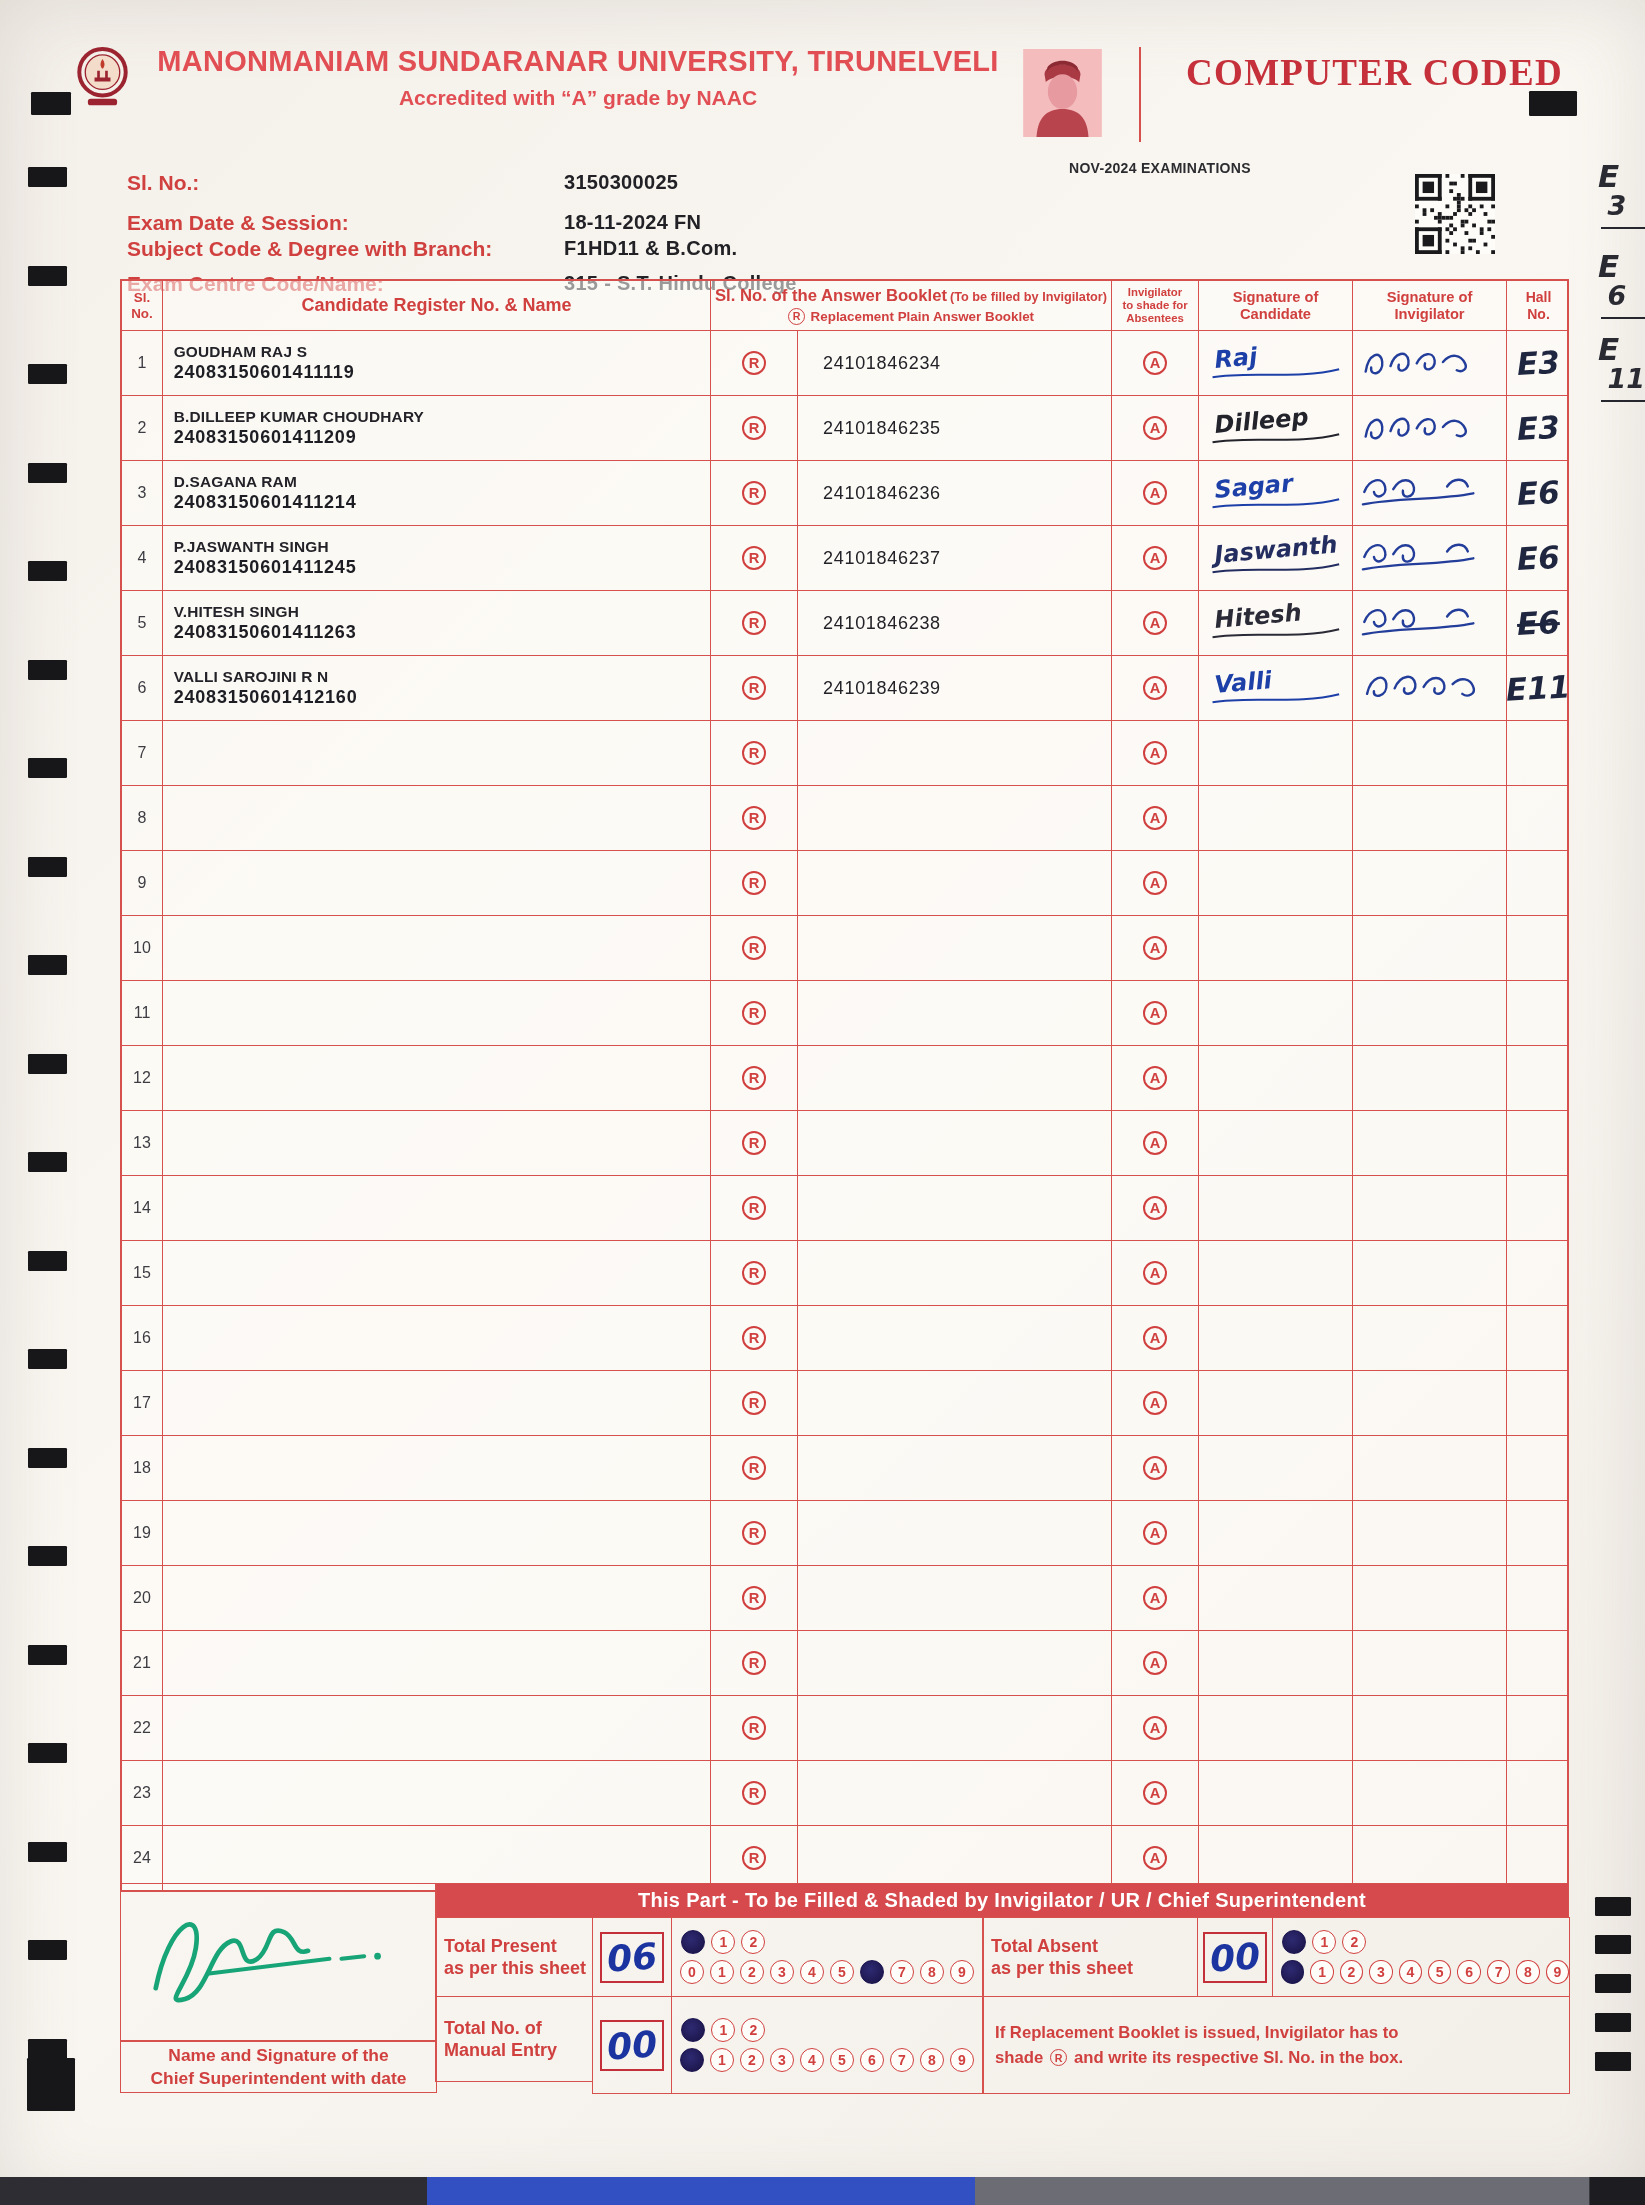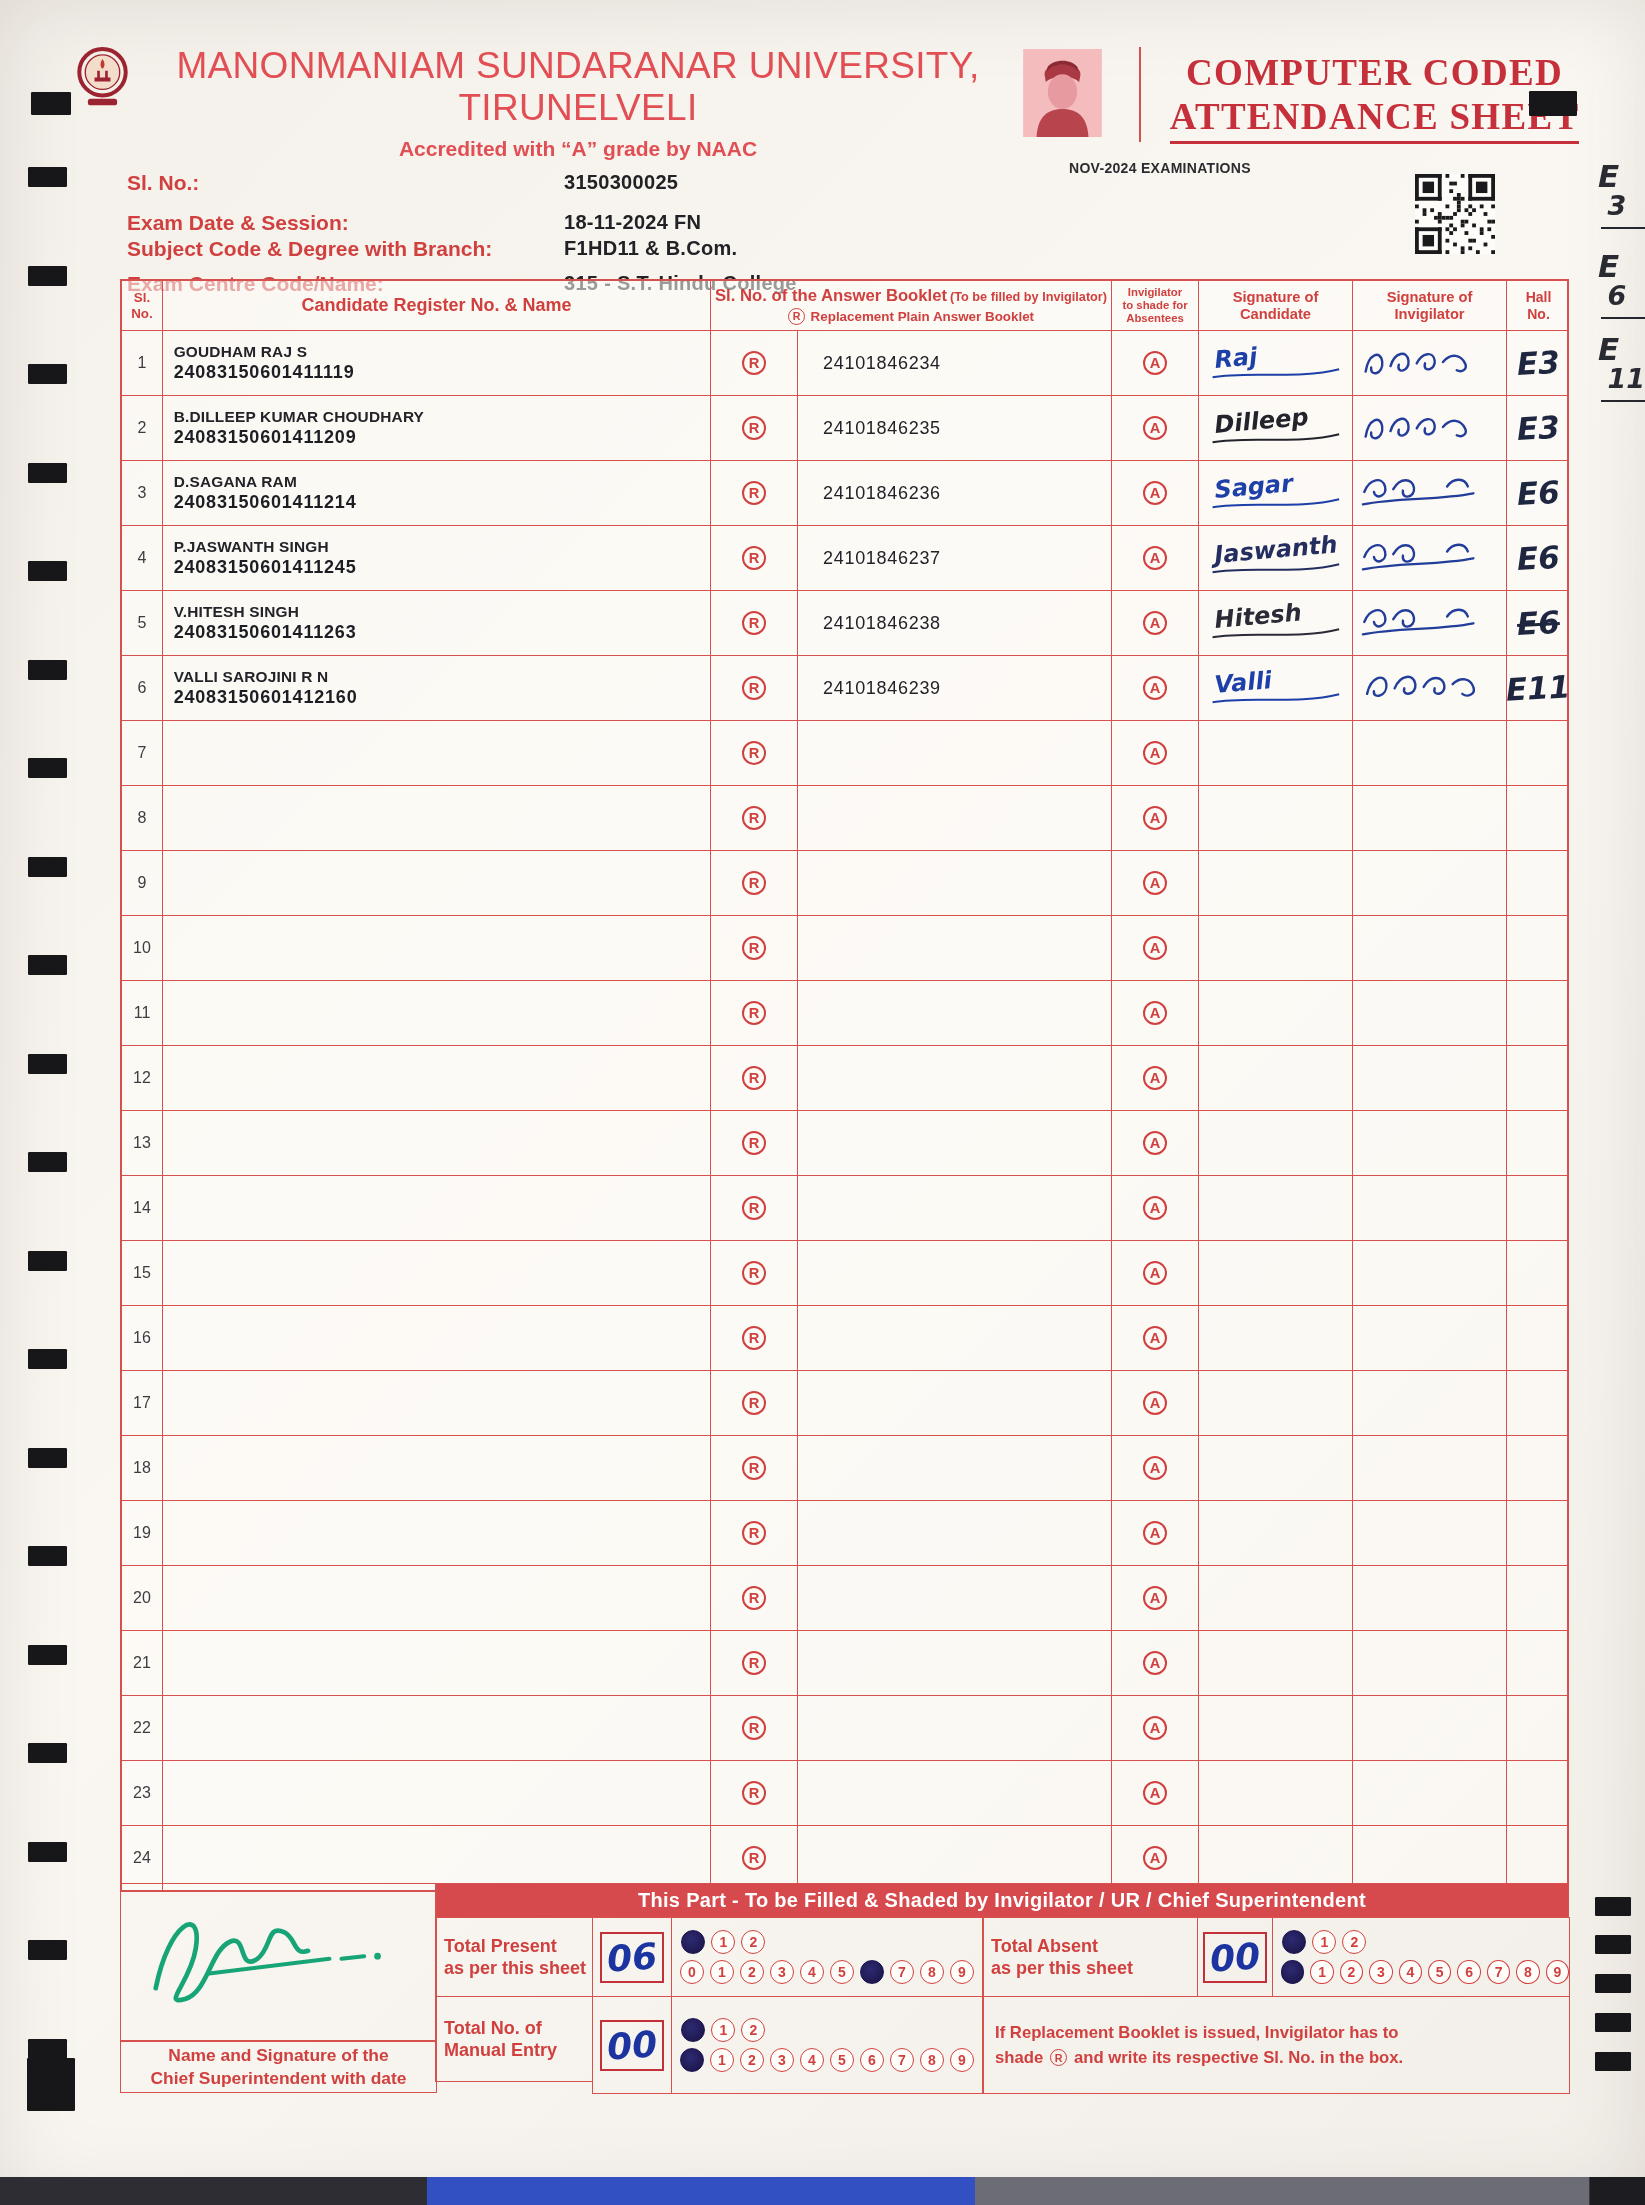--- a/index.html
+++ b/index.html
@@ -13,21 +13,21 @@
   body { position:relative; font-family:"Liberation Sans", sans-serif; background:#e8e4de; }
   .page { position:absolute; inset:0; overflow:hidden;
     background:linear-gradient(135deg,#f4f0ea 0%, #faf7f2 45%, #f2eee8 100%);
     box-shadow: inset 0 0 80px rgba(120,110,100,.18);
   }
   .mark { position:absolute; background:#17171a; border-radius:1.3px; }
 
   
   .logo { position:absolute; left:75px; top:43px; width:55px; height:65px; }
   .hdr-center { position:absolute; left:134px; top:45px; width:888px; text-align:center; }
-  .uni { font-size:37px; font-weight:normal; color:#e14e54; letter-spacing:0.3px; }
+  .uni { font-size:29px; font-weight:bold; color:#e14e54; letter-spacing:0.3px; }
   .accr { font-size:21px; font-weight:bold; color:#e14e54; margin-top:8px; }
   .portrait { position:absolute; left:1023px; top:49px; width:79px; height:88px; }
   .hdr-divider { position:absolute; left:1139px; top:47px; width:2px; height:95px; background:var(--redline); }
   .sheet-title { position:absolute; left:1153px; top:51px; width:443px; text-align:center;
     font-family:"Liberation Serif", serif; font-weight:bold; font-size:37px; letter-spacing:1.3px; color:#c5303a; line-height:1.18; }
   .sheet-title .t2 { border-bottom:3.3px solid #c5303a; display:inline-block; padding-bottom:2.7px; }
   .exam-session { position:absolute; left:1069px; top:160px; font-size:14px; font-weight:bold; color:#2c2c30; letter-spacing:0.3px; }
 
   
   .meta-row { position:absolute; left:127px; width:1269px;margin-top:25px; }
@@ -117,21 +117,20 @@
     <path d="M32,38 C32,18 86,18 86,38 L84,50 C84,50 80,42 59,42 C38,42 34,50 34,50 Z" fill="#a93a44"></path>
     <path d="M36,34 C42,20 76,20 82,34 L82,28 C74,14 44,14 36,28 Z" fill="#8c2a34"></path>
     <ellipse cx="59" cy="64" rx="22" ry="26" fill="#e79aa0"></ellipse>
     <path d="M20,132 C22,98 40,90 59,90 C78,90 96,98 98,132 Z" fill="#b8454e"></path>
   </svg>
 
   <div class="hdr-divider"></div>
 
   <div class="sheet-title">
     <div class="t1">COMPUTER CODED</div>
-    <div><span class="t2">ATTENDANCE SHEET</span></div>
   </div>
 
   <div class="exam-session">NOV-2024 EXAMINATIONS</div>
 
   <div class="meta-row" style="top:146px">
     <span class="meta-label">Sl. No.:</span>
     <span class="meta-value">3150300025</span>
   </div>
   <div class="meta-row" style="top:186px">
     <span class="meta-label">Exam Date &amp; Session:</span>

